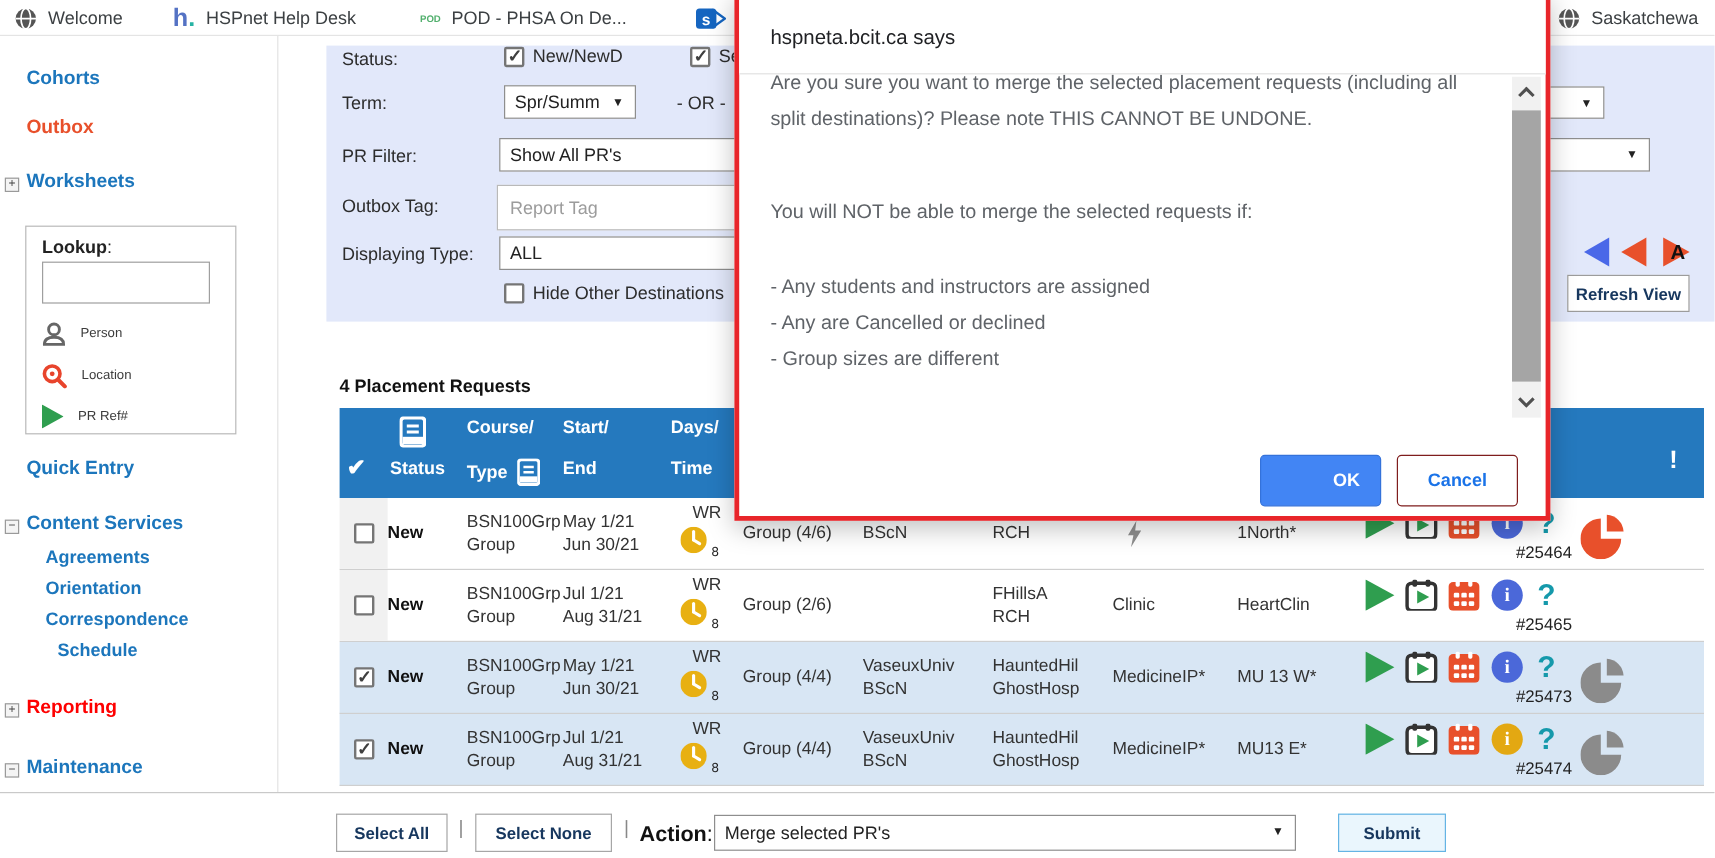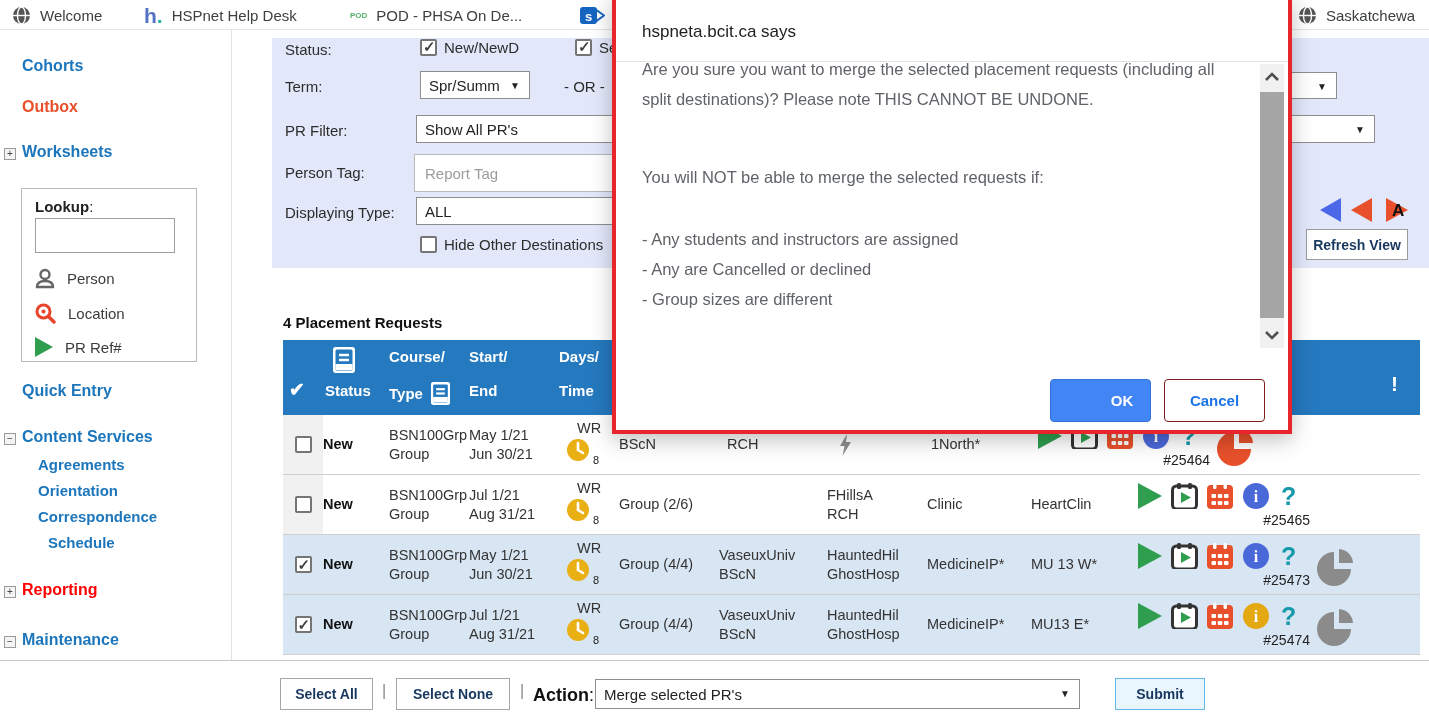--- a/index.html
+++ b/index.html
@@ -27,21 +27,21 @@
   .nav-orange { color:#e8502b; } .nav-red { color:#fe0000; }
   .expander { position:absolute; left:4px; width:12px; height:12px; border:1px solid #9a9a9a;
     background:#f4f4f4; font-size:10px; line-height:10px; text-align:center; color:#444; cursor:pointer; }
   .lookup-box { position:absolute; left:21px; top:158px; width:176px; height:174px;
     border:1px solid #b9b9b9; background:#fff; }
   .lookup-label { position:absolute; left:13px; top:9px; font-size:15px; color:#222; }
   .lookup-label b { font-weight:bold; }
   .lookup-input { position:absolute; left:13px; top:29px; width:140px; height:35px;
     border:1px solid #9f9f9f; background:#fff; font-size:14px; padding:0 6px; }
   .lookup-link { position:absolute; left:13px; height:26px; display:flex; align-items:center; gap:12px;
-    font-size:15px; color:#3c3c3c; cursor:pointer; }
+    font-size:11px; color:#3c3c3c; cursor:pointer; }
   .lk-person { top:76px; } .lk-loc { top:111px; } .lk-pr { top:145px; }
 
   
   .filter-panel { position:absolute; left:272px; top:38px; width:1157px; height:230px; background:#e2e8fa; }
   .f-label { position:absolute; left:13px; font-size:15px; color:#2c2c2c; }
   .cb { width:17px; height:17px; border:2px solid #757575; border-radius:2px; background:#fff;
     position:relative; display:inline-block; cursor:pointer; }
   .cb.checked::after { content:"✓"; position:absolute; left:1px; top:-3px; font-size:15px;
     font-weight:bold; color:#3f3f3f; }
   .cb-row { position:absolute; display:flex; align-items:center; gap:7px; font-size:15px; color:#2c2c2c; }
@@ -287,21 +287,21 @@
     </div>
     <div class="f-label" style="top:40px">Term:</div>
     <div class="selbox" style="left:148px; top:33px; width:110px; height:28px">
       <span>Spr/Summ</span>
     </div>
     <div class="or-text" style="left:292px; top:40px">- OR -</div>
     <div class="f-label" style="top:84px">PR Filter:</div>
     <div class="selbox" style="left:144px; top:77px; width:310px; height:28px">
       <span>Show All PR's</span>
     </div>
-    <div class="f-label" style="top:126px">Person Tag:</div>
+    <div class="f-label" style="top:126px">Outbox Tag:</div>
     <input class="txtinput" style="left: 142px; top: 116px; width: 312px; height: 38px;" placeholder="Report Tag">
     <div class="f-label" style="top:166px">Displaying Type:</div>
     <div class="selbox" style="left:144px; top:159px; width:310px; height:28px">
       <span>ALL</span>
     </div>
     <div class="cb-row" style="left:148px; top:198px">
       <span class="cb"></span>
       <span>Hide Other Destinations</span>
     </div>
   </div>
@@ -350,20 +350,21 @@
         <span>May 1/21</span>
           <span>Jun 30/21</span>
       </div>
       <div class="cell c-days">
         <span class="days-wr">WR</span>
         <svg class="clock" width="22" height="22" viewBox="0 0 22 22">
             <use href="#g-clock"></use>
           </svg>
         <span class="days-hrs">8</span>
       </div>
+      <div class="cell c-group">Group (4/6)</div>
       <div class="cell c-prog">
           <span>BScN</span>
         </div>
       <div class="cell c-agency">
           <span>RCH</span>
         </div>
       <div class="cell c-svc">
         <svg class="lightning" width="12" height="22" viewBox="0 0 12 22">
             <use href="#g-bolt"></use>
           </svg>

